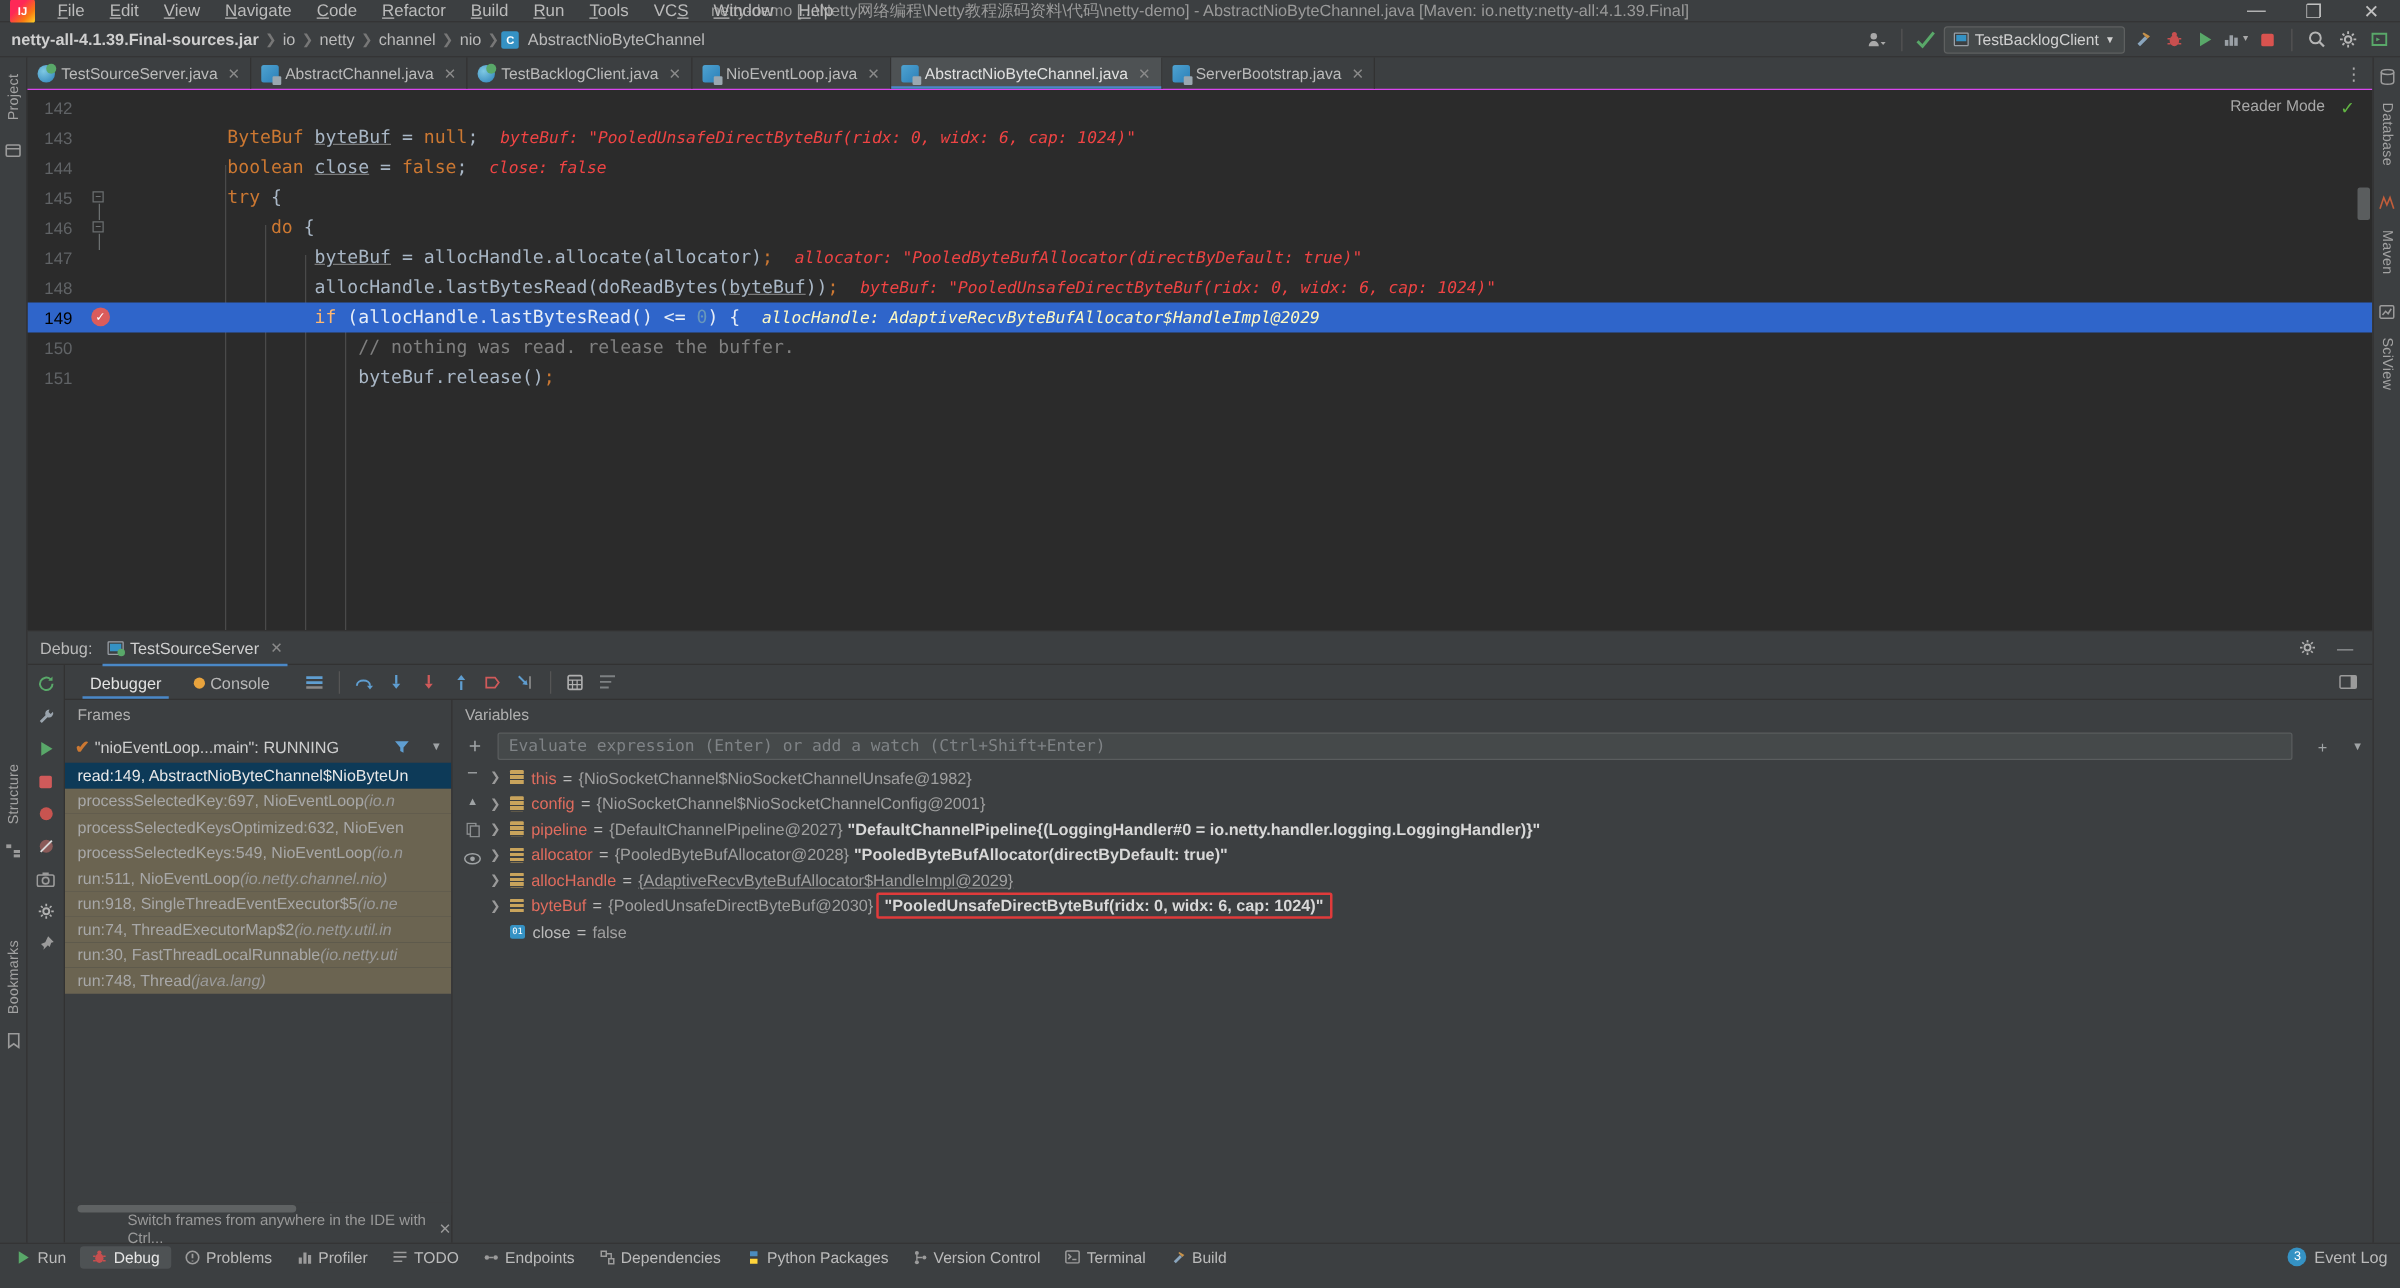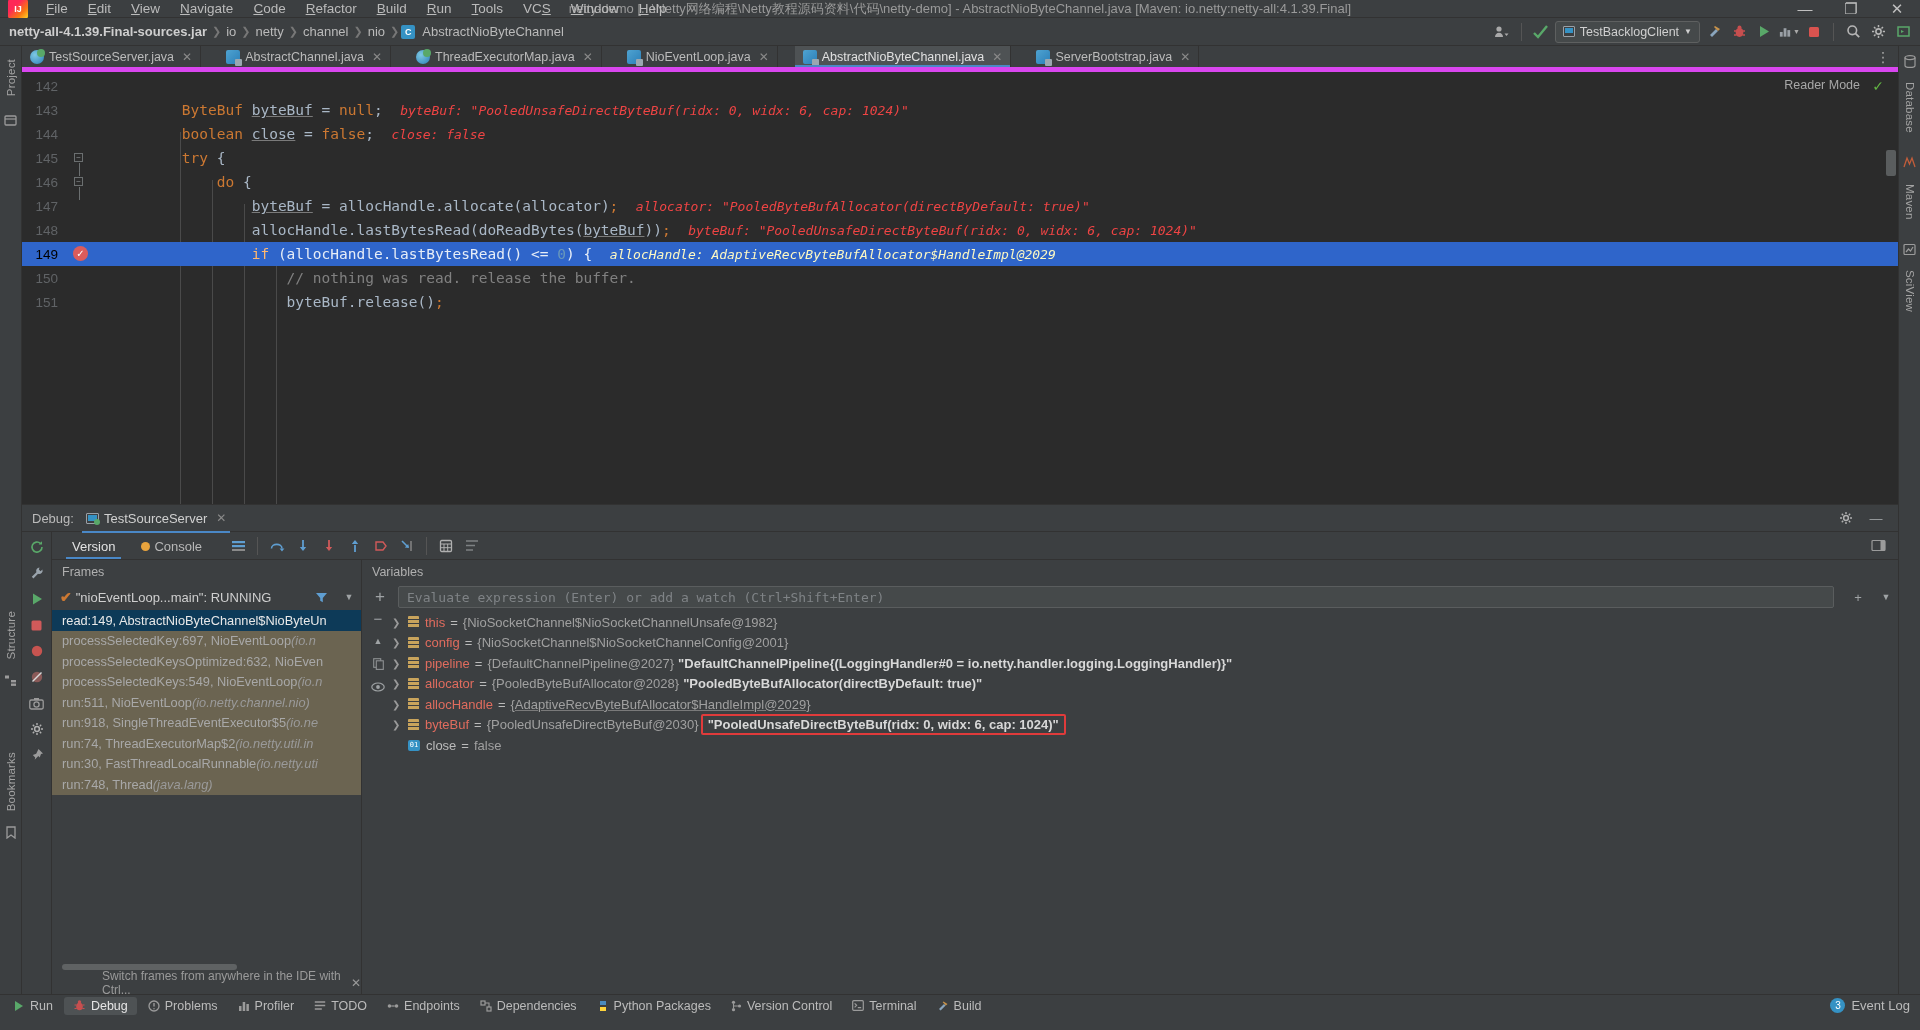--- a/index.html
+++ b/index.html
@@ -90,21 +90,21 @@
   }
   .vtab.rot180 { transform:rotate(180deg); }
   .strip-icon { width:18px; height:18px; margin:5px 0; display:flex;
     align-items:center; justify-content:center; font-size:12px; color:#9b9b9b; }
 
   #center { flex:1; display:flex; flex-direction:column; min-width:0; }
 
   
   #tabs {
     height:26px; background:#3c3f41; display:flex; align-items:stretch;
-    border-bottom:5px solid #d946ef; position:relative;gap:17px;
+    border-bottom:1px solid #d946ef; position:relative;
   }
   .tab {
     display:flex; align-items:center; gap:5px; padding:0 8px;
     font-size:12.5px; color:#bbbbbb; border-right:1px solid #323232;
     white-space:nowrap; position:relative;
   }
   .tab.active { background:#4e5254; color:#e0e0e0; }
   .tab.active::after {
     content:""; position:absolute; left:0; right:0; bottom:0; height:2px;
     background:#4a88c7;
@@ -492,21 +492,21 @@
         <span>TestSourceServer.java</span>
         <span class="tab-close">✕</span>
       </div>
       <div class="tab">
         <span class="jicon cls"></span>
         <span>AbstractChannel.java</span>
         <span class="tab-close">✕</span>
       </div>
       <div class="tab">
         <span class="jicon run"></span>
-        <span>ThreadExecutorMap.java</span>
+        <span>TestBacklogClient.java</span>
         <span class="tab-close">✕</span>
       </div>
       <div class="tab">
         <span class="jicon cls"></span>
         <span>NioEventLoop.java</span>
         <span class="tab-close">✕</span>
       </div>
       <div class="tab active">
         <span class="jicon cls"></span>
         <span>AbstractNioByteChannel.java</span>
@@ -673,21 +673,21 @@
           <div class="rail-btn">
             <svg width="14" height="14" viewBox="0 0 14 14">
                 <path d="M8.5 1l4.5 4.5-2 .6-1.3 3.4-1.4-1.4-3.6 3.6.5-2.2-2.4-2.4 3.4-1.3z" fill="#9b9b9b"></path>
               </svg>
           </div>
         </div>
 
         <div id="dbg-main">
           <div id="dbg-tabs">
             <div class="dtab active">
-              <span>Version</span>
+              <span>Debugger</span>
             </div>
             <div class="dtab">
               <span class="console-dot"></span>
               <span>Console</span>
             </div>
             <div style="width:8px;"></div>
             <div class="dtool">
               <svg width="15" height="13" viewBox="0 0 15 13">
                   <rect x="1" y="2" width="13" height="2.2" fill="#5f9ed1"></rect>
                   <rect x="1" y="6" width="13" height="2.2" fill="#5f9ed1"></rect>

